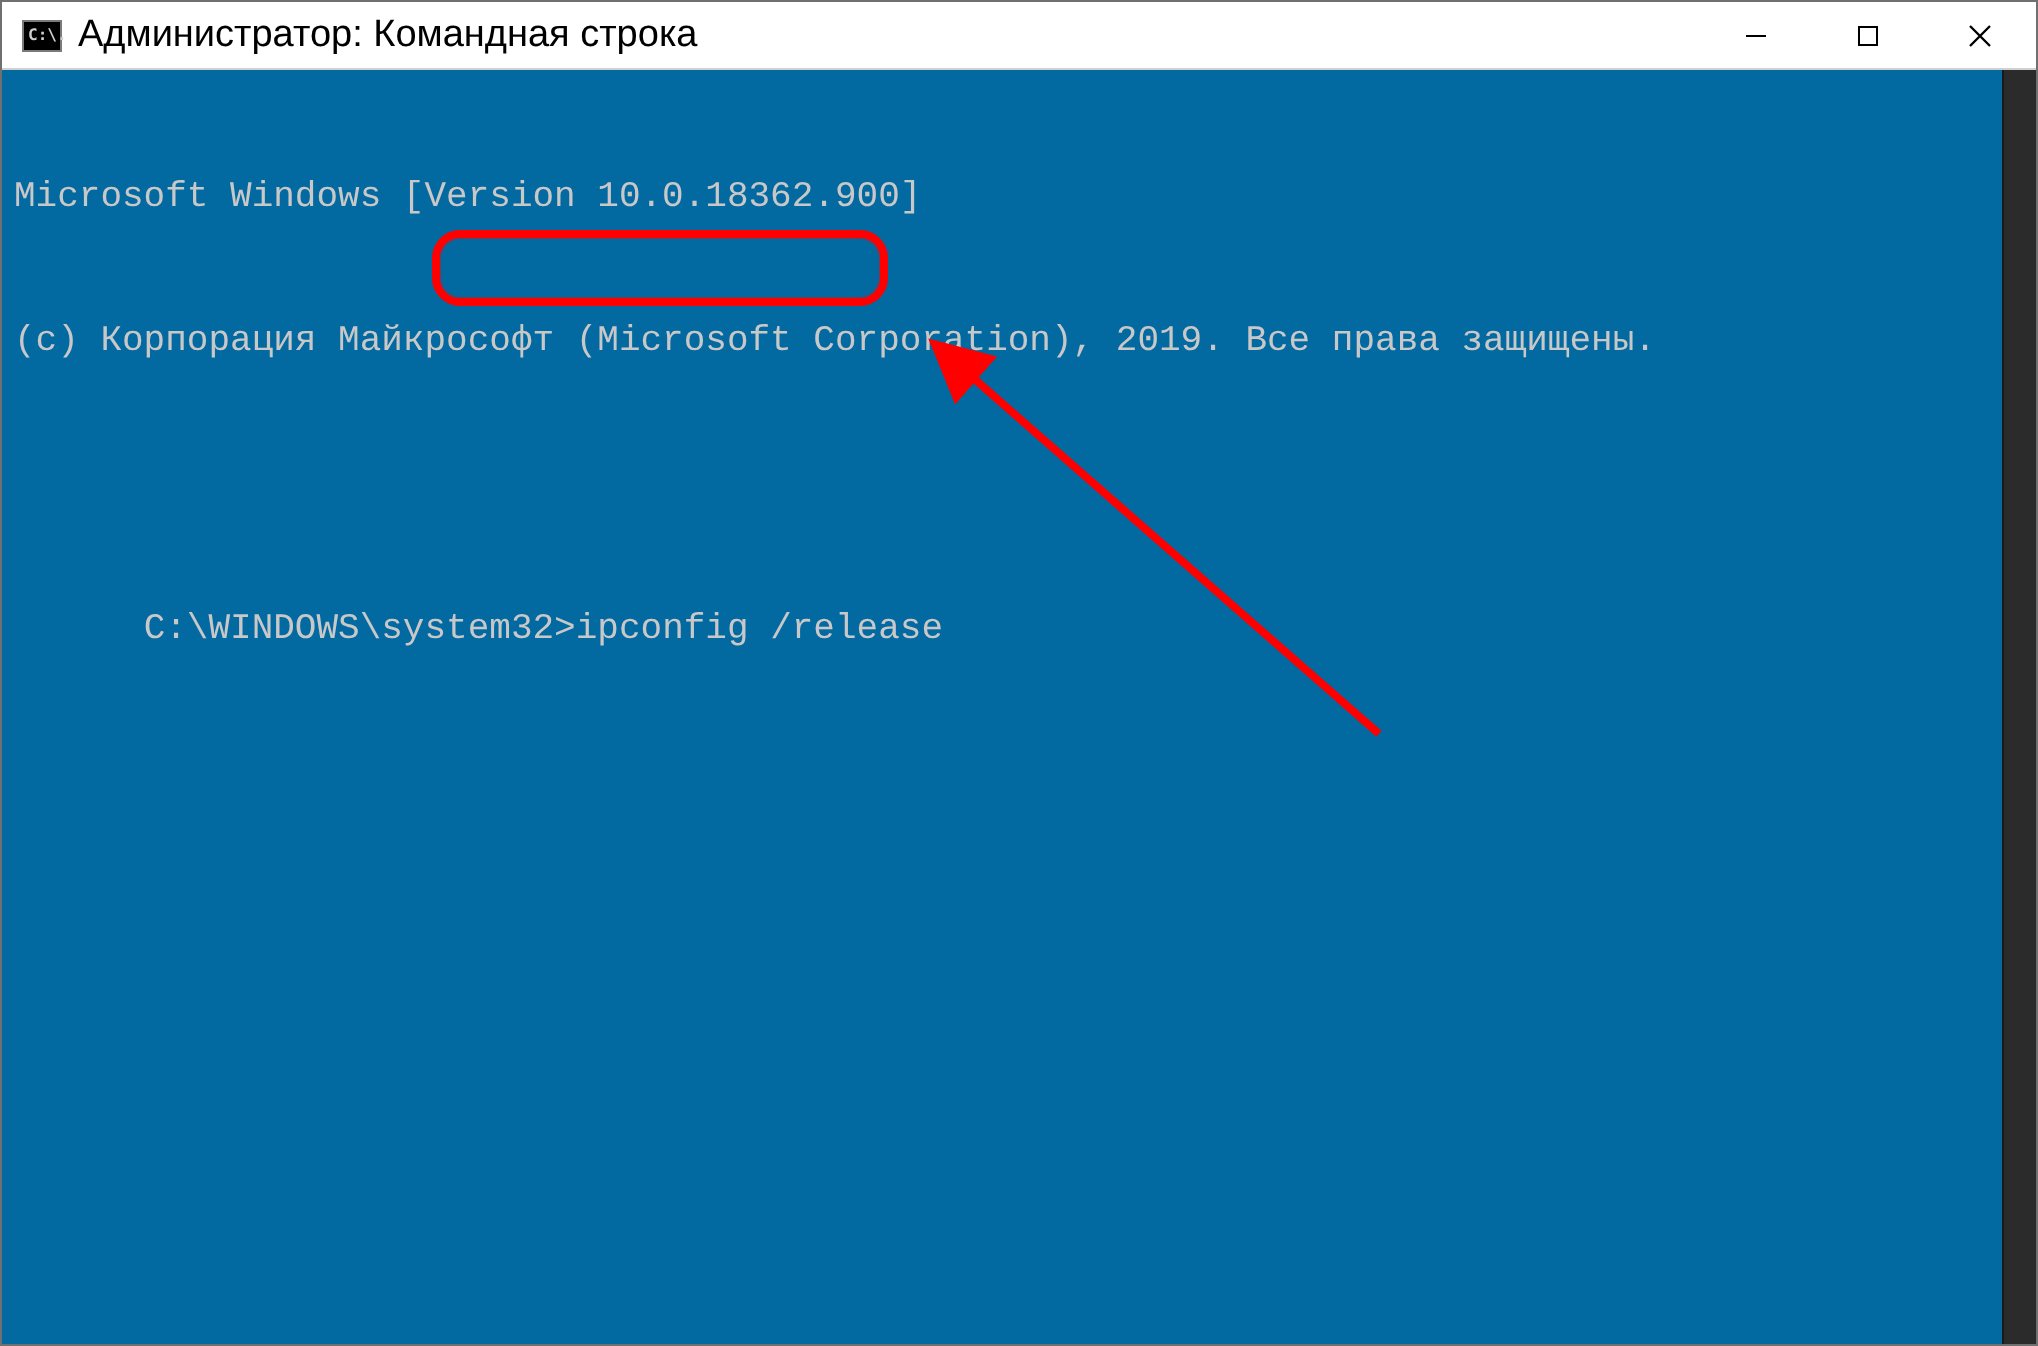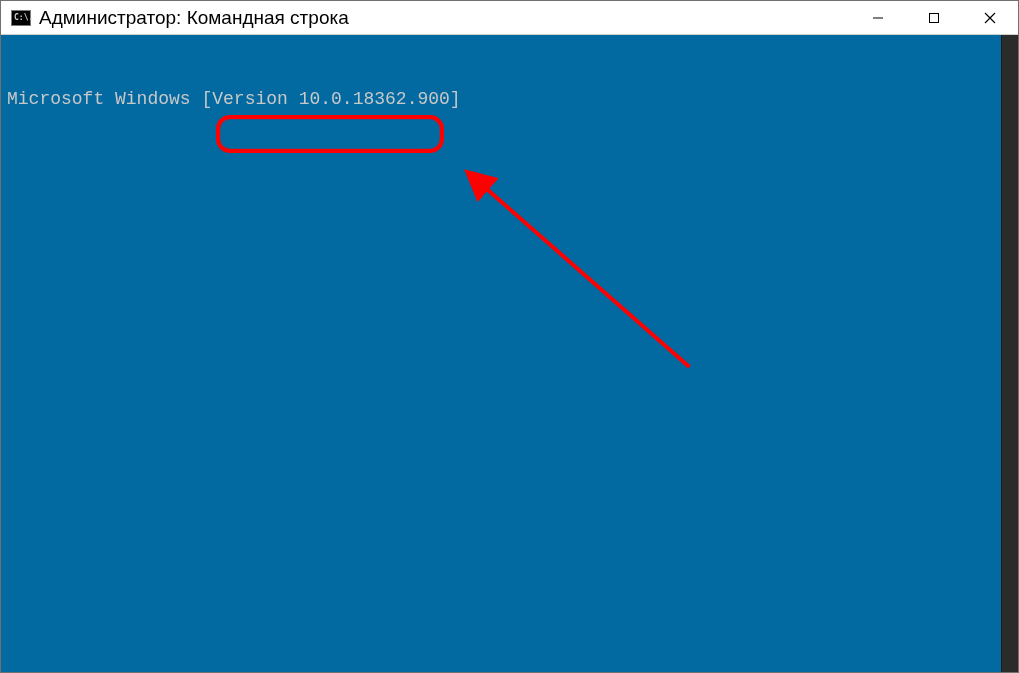--- a/index.html
+++ b/index.html
@@ -134,21 +134,25 @@
       <div class="tb-btn close" title="Close">
         <svg width="12" height="12" viewBox="0 0 12 12">
           <path d="M1 1 L11 11 M11 1 L1 11" stroke="currentColor" stroke-width="1.2"></path>
         </svg>
       </div>
     </div>
   </div>
 
   <div class="console">
     <span class="line">Microsoft Windows [Version 10.0.18362.900]</span>
+    <span class="line">(c) Корпорация Майкрософт (Microsoft Corporation), 2019. Все права защищены.</span>
     <span class="line"></span>
+    <span class="line prompt-line">
+      <span class="prompt-text">C:\WINDOWS\system32&gt;</span><span class="cmd-text">ipconfig /release</span>
+    </span>
   </div>
 
   <div class="scrollbar"></div>
 
   <div class="cmd-highlight" id="hl-box" style="left: 215px; top: 114px; width: 228px; height: 38px; border-color: rgb(255, 0, 0);"></div>
   <svg class="arrow-svg" viewBox="0 0 1019 673">
     <defs>
       <marker id="arrowhead" markerWidth="8" markerHeight="8" refX="6" refY="4" orient="auto">
         <path d="M0,0 L8,4 L0,8 Z" fill="#ff0000"></path>
       </marker>

